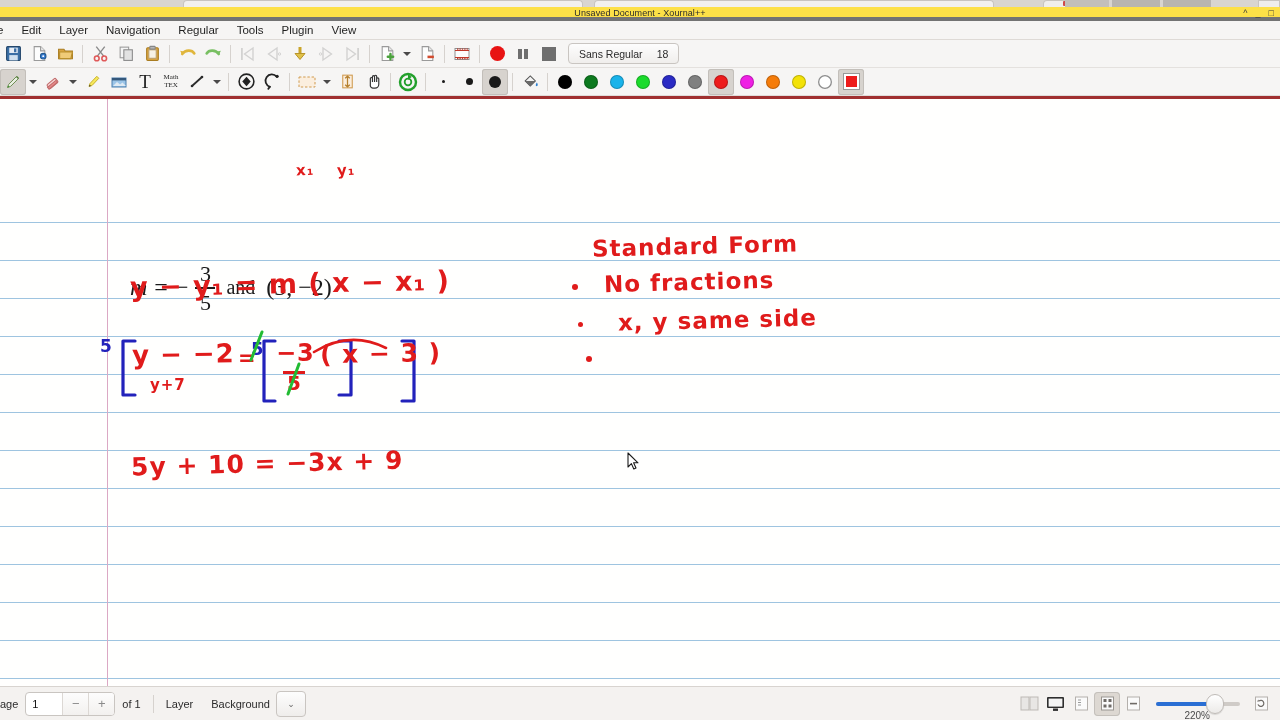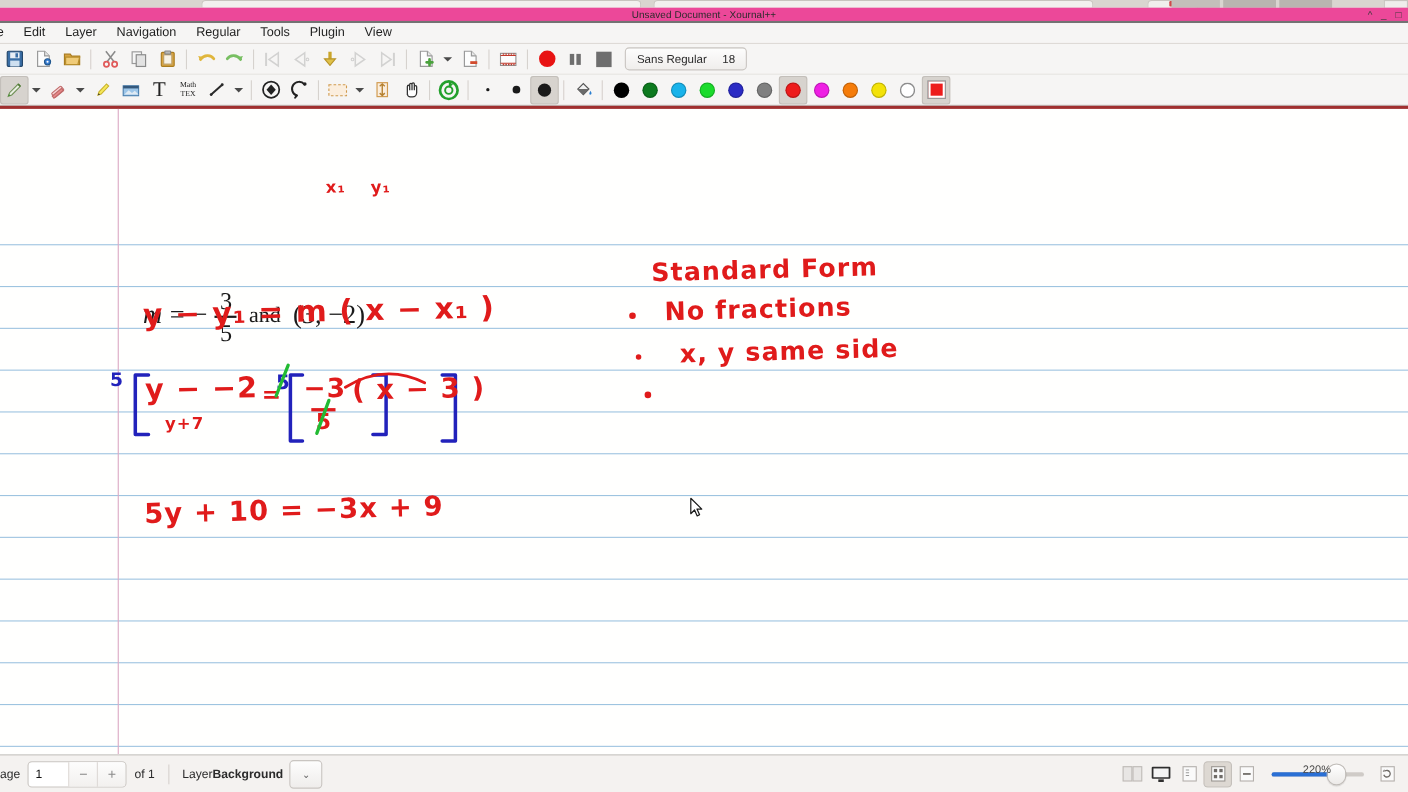--- a/index.html
+++ b/index.html
@@ -29,22 +29,22 @@
   .os-blk.b1 { left: 1043px; width: 46px; background: #f0eeec; border:1px solid #c8c4bf; border-bottom:none; border-radius:4px 4px 0 0;}
   .os-blk.b2 { left: 1065px; width: 44px; background: #c3bfba; }
   .os-blk.b3 { left: 1112px; width: 48px; background: #b9b5b0; }
   .os-blk.b4 { left: 1163px; width: 48px; background: #b9b5b0; }
   .os-pin { position:absolute; left:1063px; top:1px; width:6px; height:5px; background:#d04a4a; border-radius:1px;}
   .os-right-sq{position:absolute; left:1258px; top:0; width:22px; height:7px; background:#efedeb; border:1px solid #c8c4bf;border-bottom:none;}
 
   
   .titlebar {
     position: absolute; left: 0; top: 7px; width: 1280px; height: 14px;
-    background: #ec4899;
-    border-bottom: 2px solid #737373;
+    background: #fde047;
+    border-bottom: 4px solid #737373;
   }
   .titlebar .title {
     position: absolute; left: 0; right: 0; top: 1px;
     text-align: center; font-size: 9px; color: #2b2b2b;
     letter-spacing: 0.1px;
   }
   .win-ctrls {
     position: absolute; right: 6px; top: 2px;
     display: flex; gap: 8px; align-items: center;
   }
@@ -171,21 +171,21 @@
     background: linear-gradient(#fdfdfd,#f2f0ee);
   }
   .layerbtn {
     width: 30px; height: 26px; margin-left: 6px;
     border: 1px solid #c9c5c1; border-radius: 4px;
     background: linear-gradient(#fdfdfd,#efedeb);
     display:flex;align-items:center;justify-content:center;
     font-size: 9px; color: #666;
   }
   .zoom-label {
-    position: absolute; right: 30px; top: 3px;
+    position: absolute; right: 30px; top: 18px;
     font-size: 10px; color: #4a4a4a;
   }
   .slider {
     position: relative; width: 84px; height: 24px; display:flex;align-items:center;
   }
   .slider .track { position:absolute; left:0; width:84px; height:4px; background:#cfcbc7; border-radius:2px;}
   .slider .fill  { position:absolute; left:0; width:56px; height:4px; background:#2a6fd4; border-radius:2px;}
   .slider .knob  {
     position:absolute; left:50px; width:18px; height:20px;
     background: linear-gradient(#ffffff,#eceae8);
@@ -658,21 +658,21 @@
     <div class="val">1</div>
     <div class="stp">−</div>
     <div class="stp">+</div>
   </div>
 
   <div class="st-label">of 1</div>
 
   <div class="sep" style="margin:0 12px;"></div>
 
   <div class="st-label">Layer</div>
-  <div class="st-label" style="font-weight:bold;margin-left:0;">Background</div>
+  <div class="st-label" style="font-weight:normal;margin-left:18px;">Background</div>
   <div class="layerbtn">⌄</div>
 
   <div style="flex:1"></div>
 
   <div class="sq-btn">
     <svg width="19" height="15" viewBox="0 0 19 15">
         <rect x="1" y="1" width="8" height="13" fill="#e8e6e4" stroke="#bdb9b5"></rect>
         <rect x="10" y="1" width="8" height="13" fill="#e8e6e4" stroke="#bdb9b5"></rect>
       </svg>
   </div>

